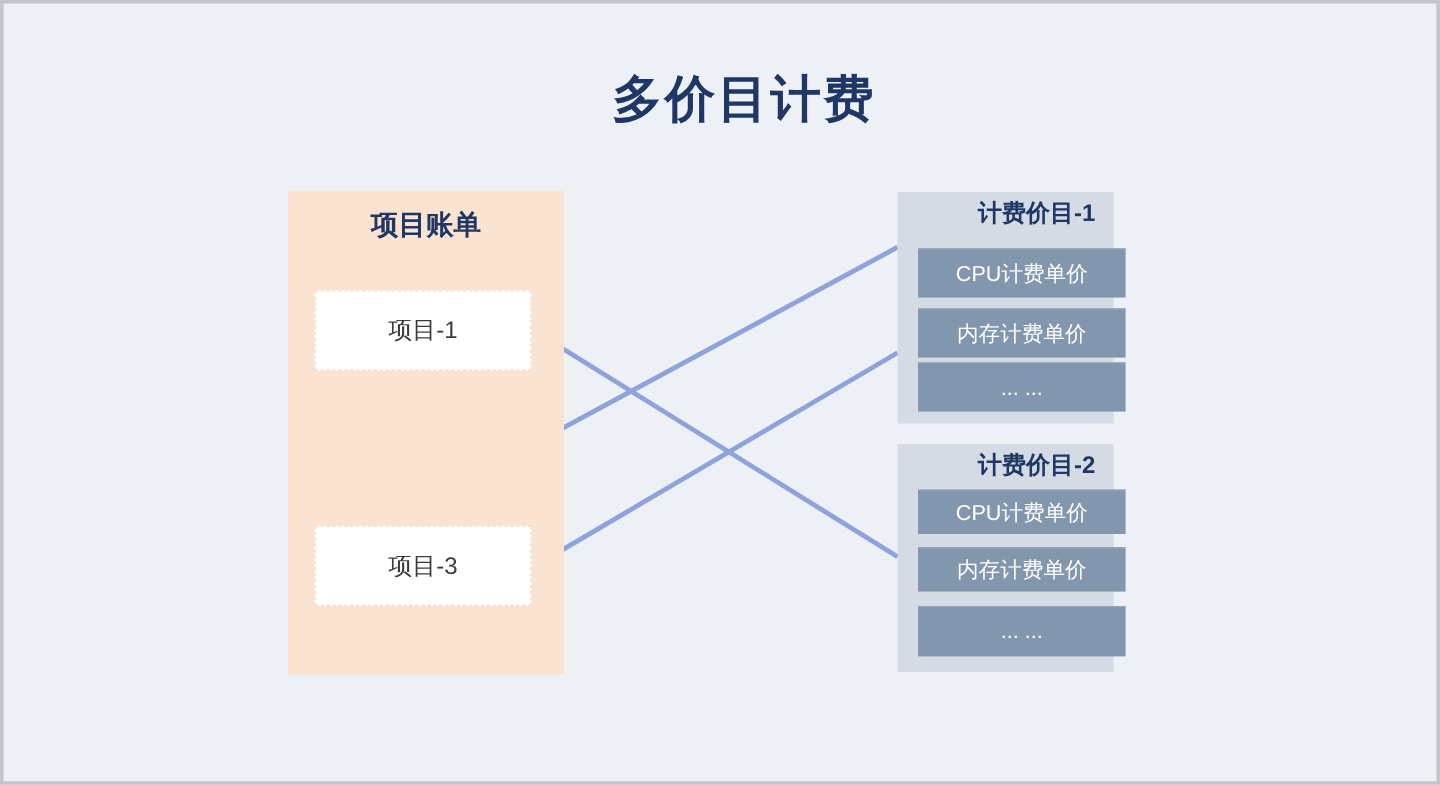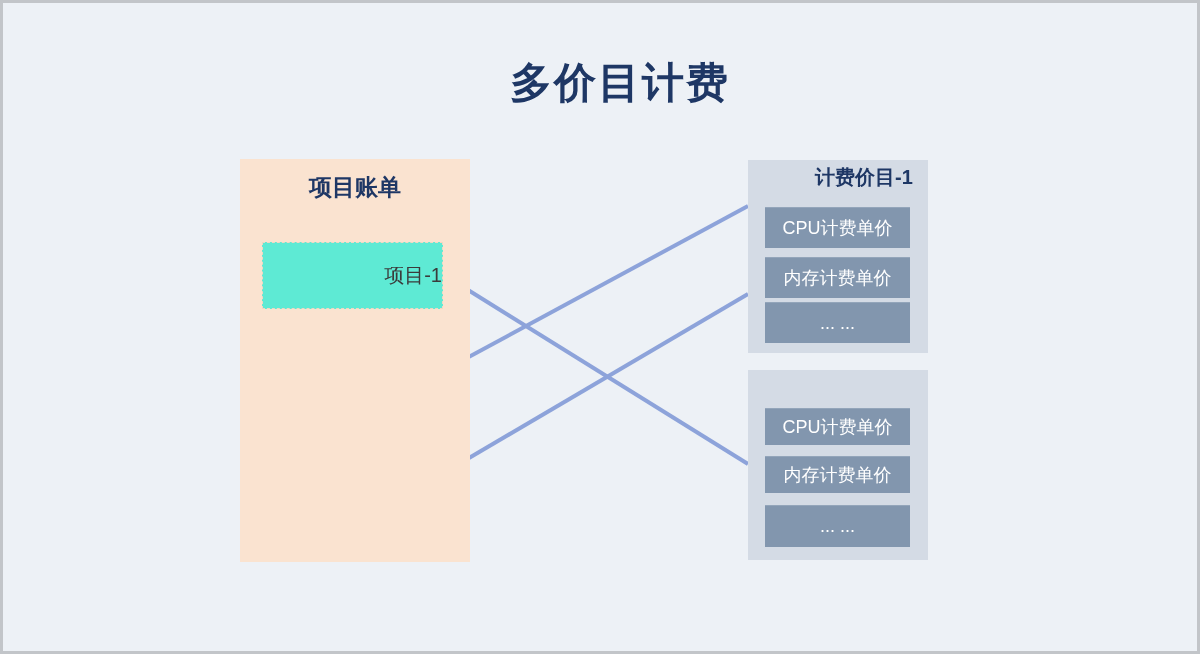--- a/index.html
+++ b/index.html
@@ -41,25 +41,25 @@
     width: 100%;
     text-align: center;
     font-size: 23px;
     font-weight: 700;
     color: #1e3765;
   }
   .bill-item {
     position: absolute;
     left: 22px;
     width: 181px; height: 67px;
-    background: #5eead4;
+    background: #ffffff;
     border: 1px dashed #f2d8c2;
     display: flex;
     align-items: center;
-    justify-content: flex-end;
+    justify-content: center;
     font-size: 20px;
     color: #3b3b3b;
   }
   .bill-item-1 { top: 83px; }
   .bill-item-2 { top: 180px; }
   .bill-item-3 { top: 279px; }
   
   .price-panel {
     position: absolute;
     left: 748px;
@@ -74,21 +74,21 @@
     width: 100%;
     text-align: center;
     font-size: 20px;
     font-weight: 700;
     color: #1e3765;
     margin-left: 26px;
   }
   .price-row {
     position: absolute;
     left: 17px;
-    width: 145px; height: 41px;
+    width: 173px; height: 41px;
     background: #8296ae;
     border-top: 1px solid #93a5ba;
     display: flex;
     align-items: center;
     justify-content: center;
     font-size: 18px;
     color: #ffffff;
   }
   .price-panel-1 .price-row-1 { top: 47px; }
   .price-panel-1 .price-row-2 { top: 97px; }
@@ -120,36 +120,40 @@
     <line x1="748" y1="206" x2="452" y2="366" stroke="#8da3da" stroke-width="4" marker-end="url(#arrowhead)"></line>
     <line x1="748" y1="294" x2="452" y2="468" stroke="#8da3da" stroke-width="4" marker-end="url(#arrowhead)"></line>
     <line x1="748" y1="464" x2="452" y2="280" stroke="#8da3da" stroke-width="4" marker-end="url(#arrowhead)"></line>
   </svg>
 
   <div class="bill-panel">
     <div class="bill-panel-title">项目账单</div>
     <div class="bill-item bill-item-1">
       <span>项目-1</span>
     </div>
+    <div class="bill-item bill-item-3">
+      <span>项目-3</span>
+    </div>
   </div>
 
   <div class="price-panel price-panel-1">
     <div class="price-panel-title">计费价目-1</div>
     <div class="price-row price-row-1">
       <span>CPU计费单价</span>
     </div>
     <div class="price-row price-row-2">
       <span>内存计费单价</span>
     </div>
     <div class="price-row price-row-3">
       <span>... ...</span>
     </div>
   </div>
 
   <div class="price-panel price-panel-2">
+    <div class="price-panel-title">计费价目-2</div>
     <div class="price-row price-row-1">
       <span>CPU计费单价</span>
     </div>
     <div class="price-row price-row-2">
       <span>内存计费单价</span>
     </div>
     <div class="price-row price-row-3">
       <span>... ...</span>
     </div>
   </div>

